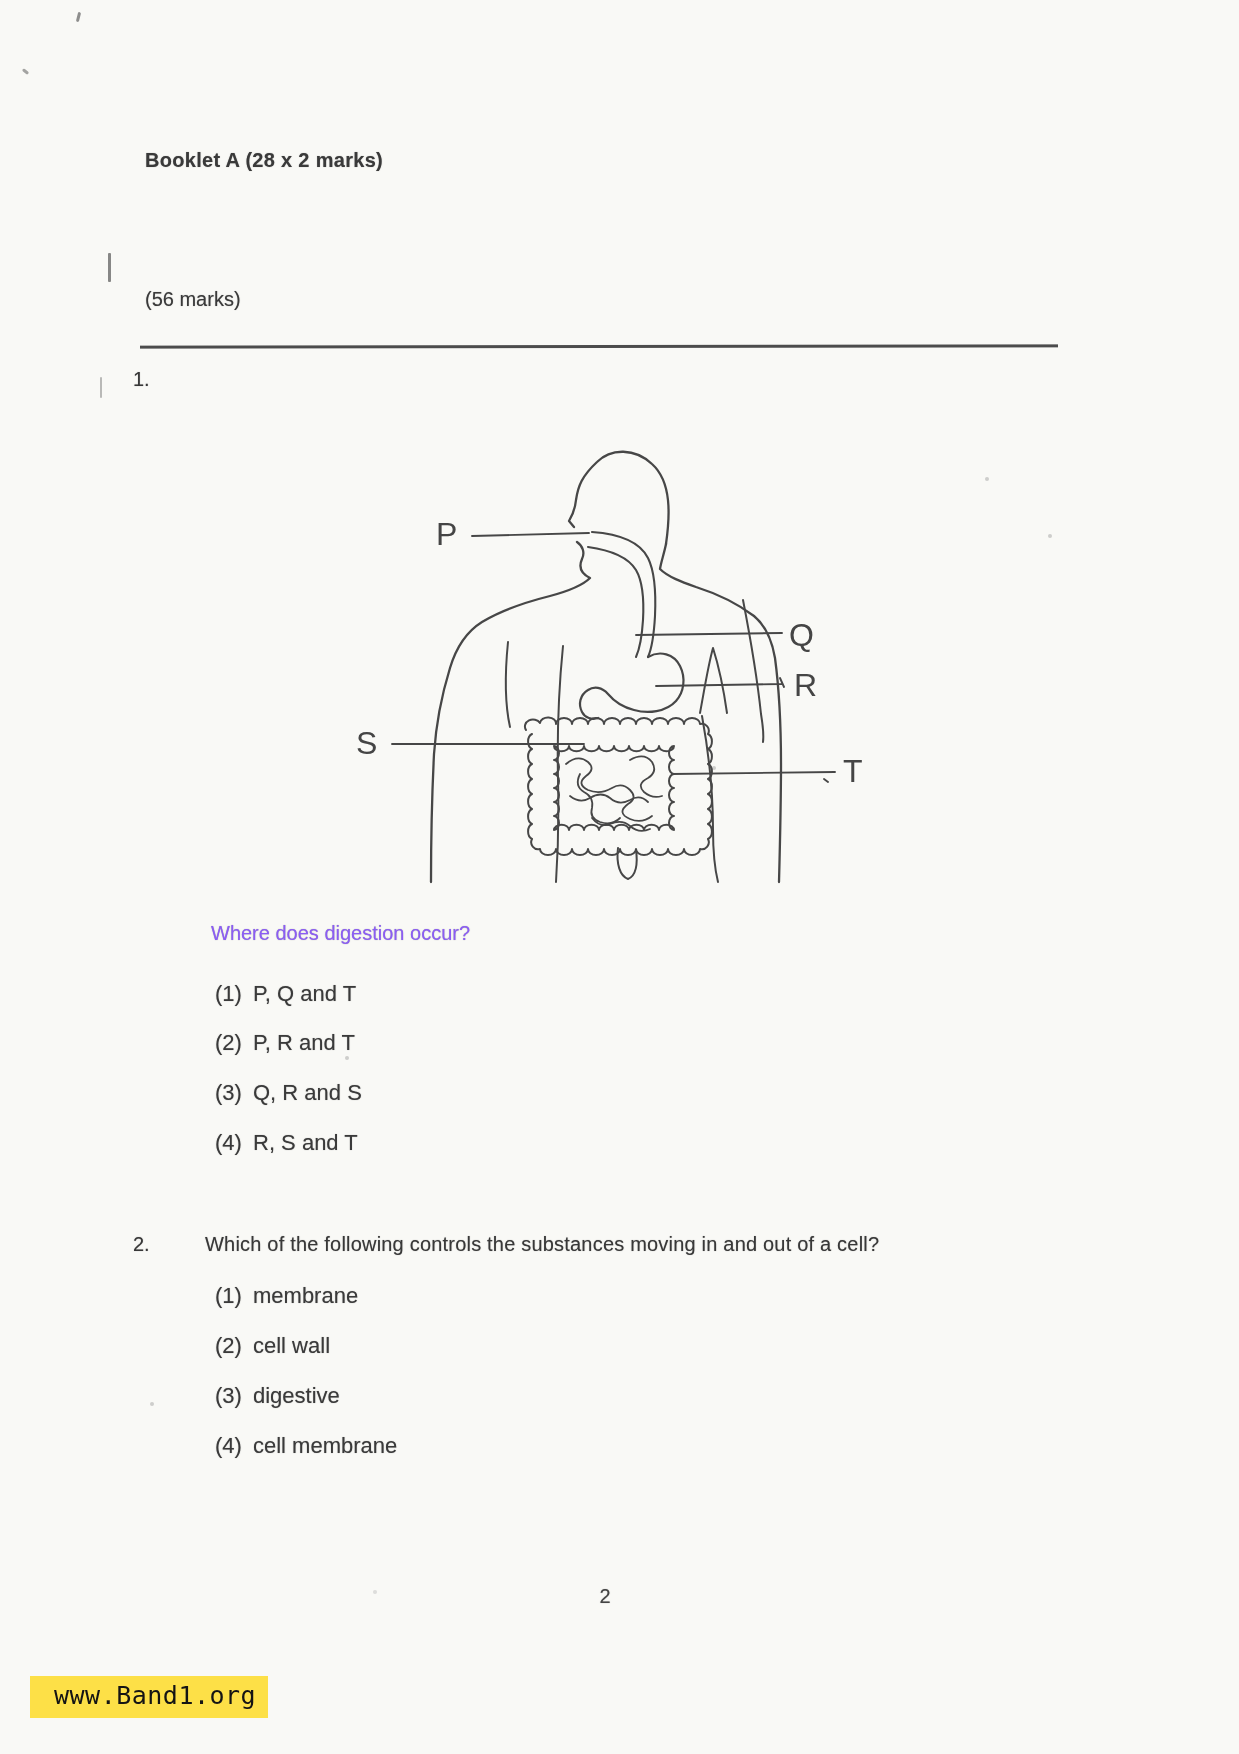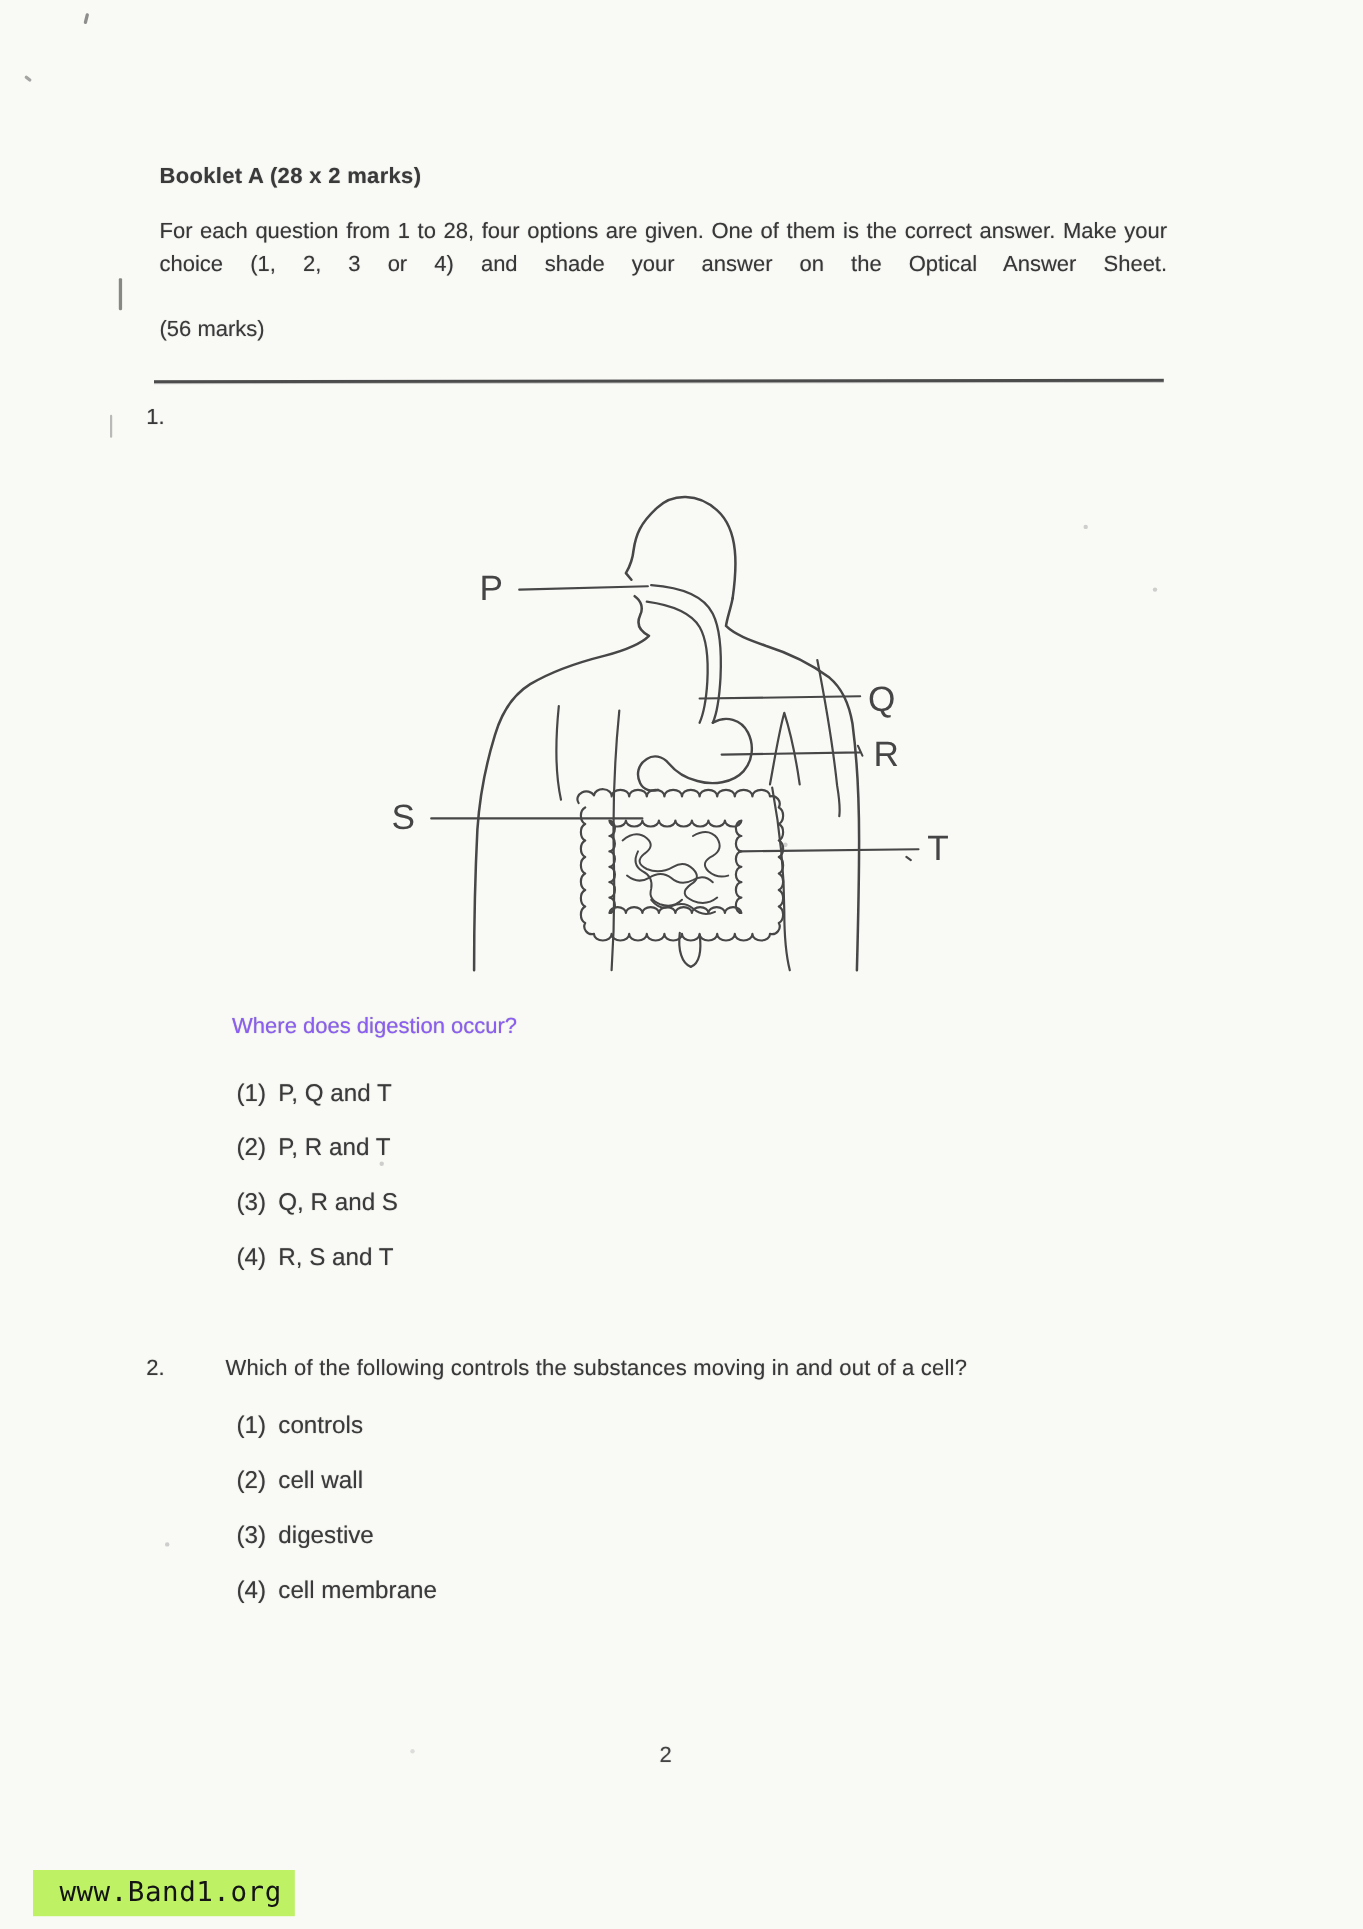--- a/index.html
+++ b/index.html
@@ -18,22 +18,22 @@
   .qnum{font-size:20px;color:#383838;}
   .qtext{font-size:20px;color:#383838;letter-spacing:.2px;}
   .q1num{left:133px;top:368px;}
   .q1text{left:205px;top:368px;width:865px;}
   .prompt{left:211px;top:922px;font-size:20px;color:#8b5cf6;}
   .opt{font-size:22px;color:#3a3a3a;left:215px;}
   .opt .optnum{display:inline-block;width:38px;}
   .q2num{left:133px;top:1233px;}
   .q2text{left:205px;top:1233px;width:820px;}
   .pagenum{left:560px;top:1585px;width:90px;text-align:center;font-size:20px;color:#444;}
-  .watermark{left:30px;top:1676px;background:#bef264;padding:5px 12px 8px 24px;
-    font-family:"DejaVu Sans Mono",monospace;font-size:25px;letter-spacing:.5px;color:#141414;margin-top:24px;}
+  .watermark{left:30px;top:1676px;background:#fde047;padding:5px 12px 8px 24px;
+    font-family:"DejaVu Sans Mono",monospace;font-size:25px;letter-spacing:.5px;color:#141414;}
   .diagram{left:330px;top:424px;filter:blur(.35px);}
   .diagram path,.diagram line{stroke:#474747;fill:none;stroke-linecap:round;stroke-linejoin:round;}
   .dlabel{font-family:"Liberation Sans",sans-serif;font-size:32px;fill:#454545;}
   
   .art{position:absolute;background:#6a6a6a;border-radius:2px;}
   .a1{left:77px;top:12px;width:3px;height:10px;transform:rotate(14deg);opacity:.75;}
   .a2{left:22px;top:70px;width:7px;height:3px;transform:rotate(38deg);opacity:.6;}
   .a3{left:108px;top:253px;width:3px;height:29px;opacity:.8;border-radius:1px;}
   .a4{left:100px;top:377px;width:2px;height:21px;opacity:.45;}
   .dot{position:absolute;width:4px;height:4px;border-radius:50%;background:#9a9a9a;opacity:.45;}
@@ -48,21 +48,20 @@
   <div class="art a3"></div>
   <div class="art a4"></div>
   <div class="dot" style="left:985px;top:477px"></div>
   <div class="dot" style="left:1048px;top:534px"></div>
   <div class="dot" style="left:712px;top:766px"></div>
   <div class="dot" style="left:345px;top:1056px"></div>
   <div class="dot" style="left:150px;top:1402px"></div>
   <div class="dot" style="left:373px;top:1590px;opacity:.3"></div>
 
   <div class="abs title ink">Booklet A (28 x 2 marks)</div>
-  <div class="abs instructions ink">For each question from 1 to 28, four options are given. One of them is the correct answer. Make your choice (1, 2, 3 or 4) and shade your answer on the Optical Answer Sheet.</div>
   <div class="abs marks ink">(56 marks)</div>
   <div class="abs rule"></div>
 
   <div class="abs qnum q1num ink">1.</div>
 
   <svg class="abs diagram" width="560" height="460" viewBox="0 0 560 460">
     <g stroke-width="2.3">
 
       <path d="M336,120 C340,92 342,58 322,40 C305,24 281,24 267,38 C252,52 248,62 246,76 C245,86 242,92 239,97 L244,103"></path>
 
@@ -124,21 +123,21 @@
     <span class="optnum">(3)</span><span>Q, R and S</span>
   </div>
   <div class="abs opt ink" style="top:1130px">
     <span class="optnum">(4)</span><span>R, S and T</span>
   </div>
 
   <div class="abs qnum q2num ink">2.</div>
   <div class="abs qtext q2text ink">Which of the following controls the substances moving in and out of a cell?</div>
 
   <div class="abs opt ink" style="top:1283px">
-    <span class="optnum">(1)</span><span>controls</span>
+    <span class="optnum">(1)</span><span>membrane</span>
   </div>
   <div class="abs opt ink" style="top:1333px">
     <span class="optnum">(2)</span><span>cell wall</span>
   </div>
   <div class="abs opt ink" style="top:1383px">
     <span class="optnum">(3)</span><span>digestive</span>
   </div>
   <div class="abs opt ink" style="top:1433px">
     <span class="optnum">(4)</span><span>cell membrane</span>
   </div>

